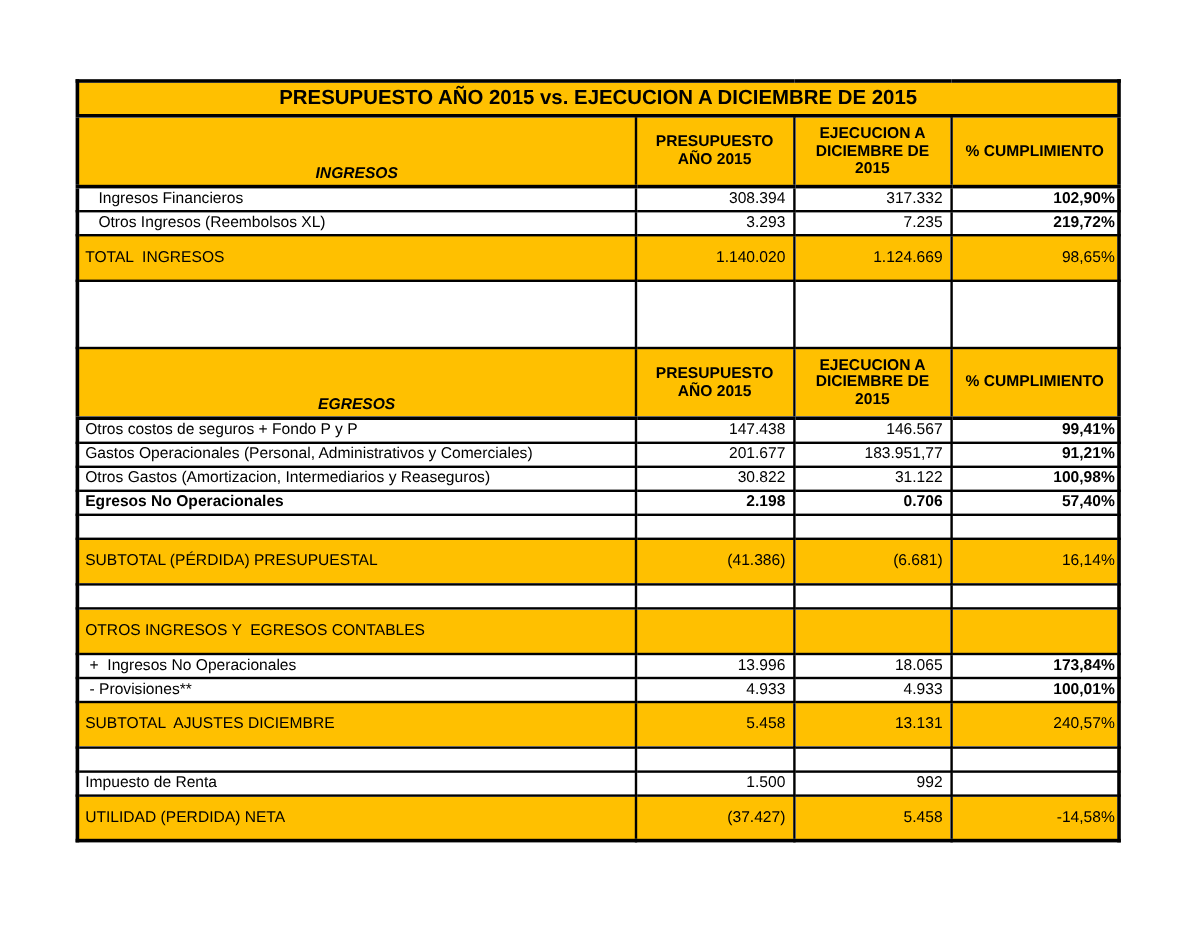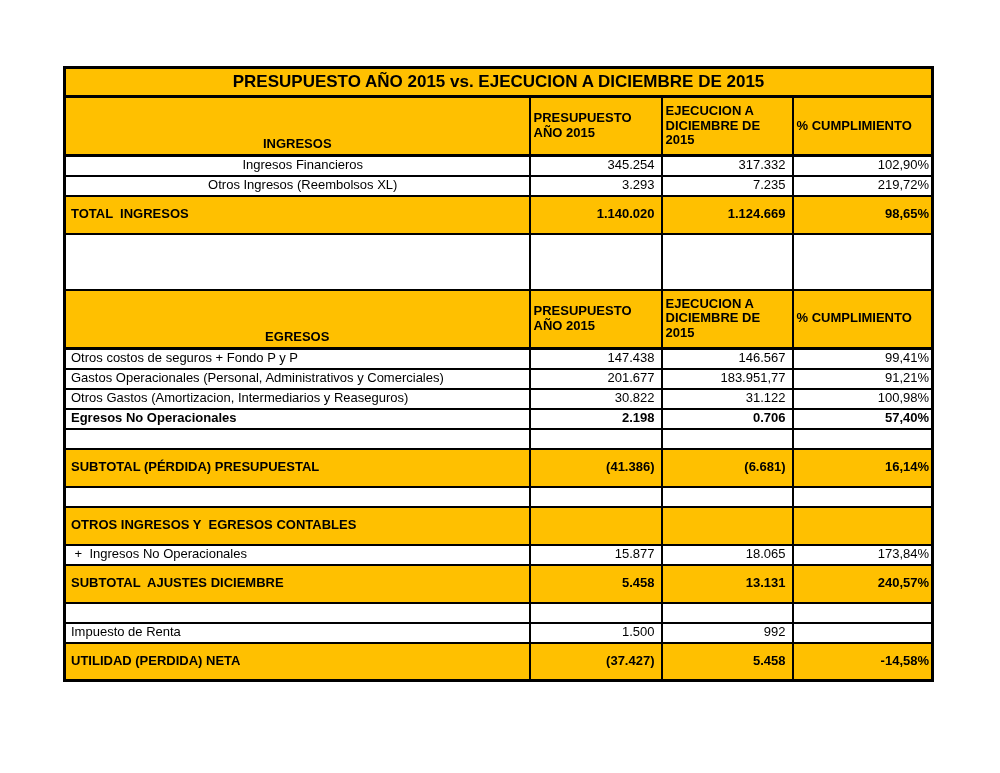--- a/index.html
+++ b/index.html
@@ -47,38 +47,38 @@
   }
 
   
   .row-header td {
     background: var(--accent, #FFC000);
     font-weight: 700;
     height: 59px;
     border-bottom: 3px solid #000;
     line-height: 1.12;
   }
-  .row-header td.lab { vertical-align: bottom; text-align: center; padding-bottom: 2px; white-space: pre; }
-  .row-header td.colh { vertical-align: middle; padding: 3px 3px; }
+  .row-header td.lab { vertical-align: bottom; text-align: center; padding-bottom: 2px; white-space: pre; font-style: italic; }
+  .row-header td.colh { vertical-align: middle; text-align: center; padding: 3px 3px; }
 
   
   .row-data td, .row-data-bold td { height: 20px; background: #fff; }
   .row-data-bold td { font-weight: 700; }
 
   
-  .row-total td { background: var(--accent, #FFC000); font-weight: 700; height: 38px; }
+  .row-total td { background: var(--accent, #FFC000); font-weight: 400; height: 38px; }
 
   
   .row-gap td { height: 56px; background: #fff; }
   .row-blank td { height: 20px; background: #fff; }
 
   .lab { text-align: left; white-space: pre; }
   .num { text-align: right; white-space: nowrap; padding-right: 6px; }
-  .pct { text-align: right; white-space: nowrap; font-weight: 400; padding-right: 2px; }
-  .indent { padding-left: 16px; text-align: center; }
+  .pct { text-align: right; white-space: nowrap; font-weight: 700; padding-right: 2px; }
+  .indent { padding-left: 16px; }
 </style>
 </head>
 <body>
 
 <div class="page">
   <table class="budget">
     <colgroup>
       <col class="c1">
         <col class="c2">
         <col class="c3">
@@ -89,21 +89,21 @@
         <td colspan="4">PRESUPUESTO AÑO 2015 vs. EJECUCION A DICIEMBRE DE 2015</td>
       </tr>
     <tr class="row-header">
           <td class="lab">INGRESOS</td>
           <td class="colh">PRESUPUESTO AÑO 2015</td>
           <td class="colh">EJECUCION A DICIEMBRE DE 2015</td>
           <td class="colh">% CUMPLIMIENTO</td>
         </tr>
         <tr class="row-data">
           <td class="lab indent">Ingresos Financieros</td>
-          <td class="num">345.254</td>
+          <td class="num">308.394</td>
           <td class="num">317.332</td>
           <td class="pct">102,90%</td>
         </tr>
         <tr class="row-data">
           <td class="lab indent">Otros Ingresos (Reembolsos XL)</td>
           <td class="num">3.293</td>
           <td class="num">7.235</td>
           <td class="pct">219,72%</td>
         </tr>
         <tr class="row-total">
@@ -167,23 +167,29 @@
           <td></td>
         </tr>
         <tr class="row-total">
           <td class="lab">OTROS INGRESOS Y  EGRESOS CONTABLES</td>
           <td class="num"></td>
           <td class="num"></td>
           <td class="pct"></td>
         </tr>
         <tr class="row-data">
           <td class="lab"> +  Ingresos No Operacionales</td>
-          <td class="num">15.877</td>
+          <td class="num">13.996</td>
           <td class="num">18.065</td>
           <td class="pct">173,84%</td>
+        </tr>
+        <tr class="row-data">
+          <td class="lab"> - Provisiones**</td>
+          <td class="num">4.933</td>
+          <td class="num">4.933</td>
+          <td class="pct">100,01%</td>
         </tr>
         <tr class="row-total">
           <td class="lab">SUBTOTAL  AJUSTES DICIEMBRE</td>
           <td class="num">5.458</td>
           <td class="num">13.131</td>
           <td class="pct">240,57%</td>
         </tr>
         <tr class="row-blank">
           <td></td>
           <td></td>

